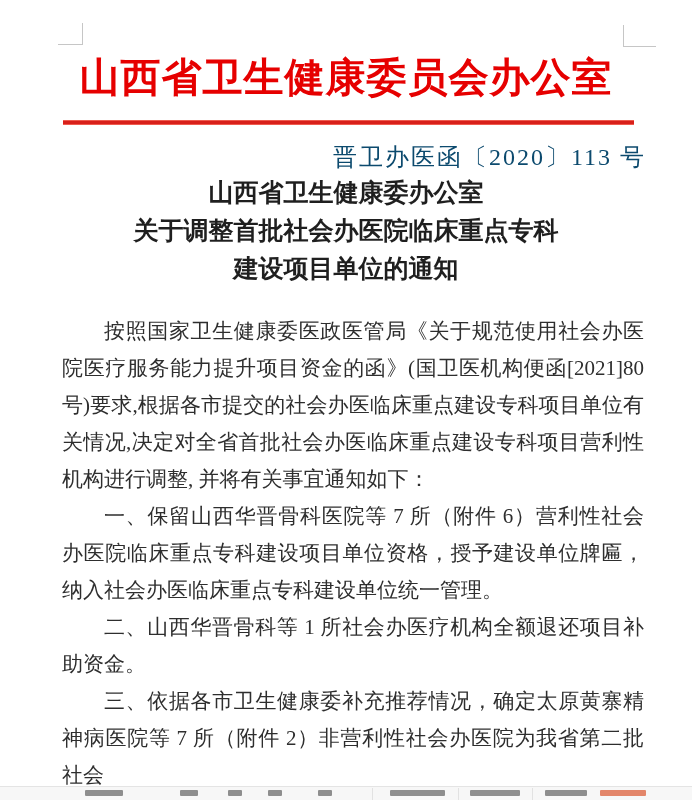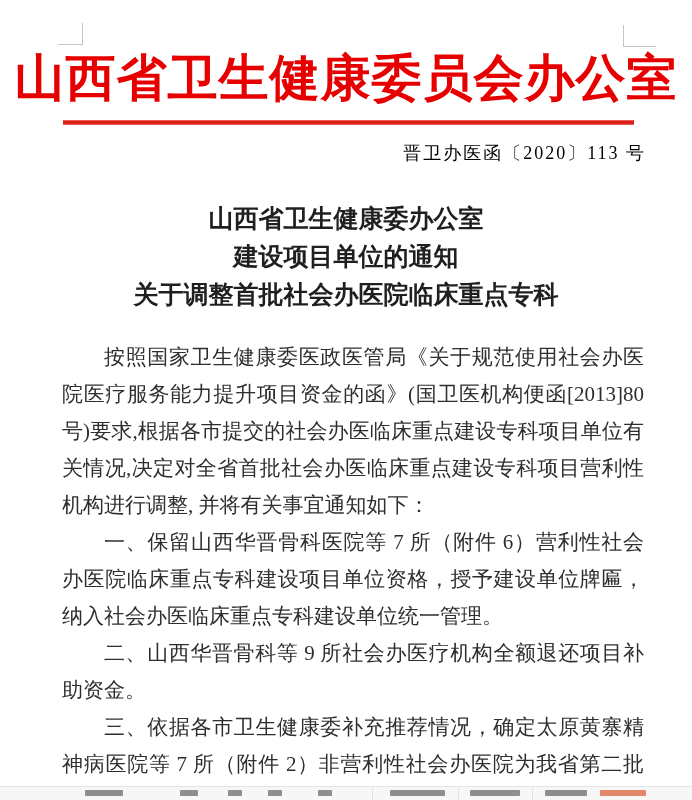--- a/index.html
+++ b/index.html
@@ -18,44 +18,43 @@
     border-right: 1px solid #c6c6c6; border-bottom: 1px solid #c6c6c6;
   }
   .crop-tr {
     left: 623px; top: 25px; width: 33px; height: 22px;
     border-left: 1px solid #c6c6c6; border-bottom: 1px solid #c6c6c6;
   }
   
   .org-title {
     margin-top: 52px;
     text-align: center;
-    font-size: 50px;
+    font-size: 40px;
     font-weight: bold;
     letter-spacing: 1px;
     color: #e60000;
     line-height: 52px;
     white-space: nowrap;
   }
   .red-rule {
     margin: 16px 58px 0 63px;
     height: 5px;
     background: #d8201a;
     border-top: 1px solid #ef5a4e;
     border-bottom: 1px solid #ef5a4e;
   }
   .doc-number {
     margin: 16px 46px 0 0;
     text-align: right;
-    font-size: 18px;
-    color: #000000;
+    font-size: 24px;
+    color: #0c4a6e;
     letter-spacing: 2px;
   }
   
   .doc-title {
-    margin-top: 34px;
     text-align: center;
     font-family: "Liberation Sans", sans-serif;
     font-weight: bold;
     font-size: 25px;
     line-height: 38px;
     color: #1f1f1f;
   }
   
   .body-text {
     margin: 26px 48px 0 62px;
@@ -94,28 +93,28 @@
   <div class="crop-mark crop-tr"></div>
 
   <div class="org-title">山西省卫生健康委员会办公室</div>
 
   <div class="red-rule"></div>
 
   <div class="doc-number">晋卫办医函〔2020〕113 号</div>
 
   <div class="doc-title">
     <div>山西省卫生健康委办公室</div>
+    <div>关于调整首批社会办医院临床重点专科</div>
     <div>建设项目单位的通知</div>
-    <div>关于调整首批社会办医院临床重点专科</div>
   </div>
 
   <div class="body-text">
-    <p class="indent">按照国家卫生健康委医政医管局《关于规范使用社会办医院医疗服务能力提升项目资金的函》(国卫医机构便函[2013]80 号)要求,根据各市提交的社会办医临床重点建设专科项目单位有关情况,决定对全省首批社会办医临床重点建设专科项目营利性机构进行调整, 并将有关事宜通知如下：</p>
+    <p class="indent">按照国家卫生健康委医政医管局《关于规范使用社会办医院医疗服务能力提升项目资金的函》(国卫医机构便函[2021]80 号)要求,根据各市提交的社会办医临床重点建设专科项目单位有关情况,决定对全省首批社会办医临床重点建设专科项目营利性机构进行调整, 并将有关事宜通知如下：</p>
     <p class="indent">一、保留山西华晋骨科医院等 7 所（附件 6）营利性社会办医院临床重点专科建设项目单位资格，授予建设单位牌匾，纳入社会办医临床重点专科建设单位统一管理。</p>
-    <p class="indent">二、山西华晋骨科等 9 所社会办医疗机构全额退还项目补助资金。</p>
+    <p class="indent">二、山西华晋骨科等 1 所社会办医疗机构全额退还项目补助资金。</p>
     <p class="indent">三、依据各市卫生健康委补充推荐情况，确定太原黄寨精神病医院等 7 所（附件 2）非营利性社会办医院为我省第二批社会</p>
   </div>
 
   <div class="bottom-toolbar">
     <div class="tb-mark" style="left:85px;  width:38px;"></div>
     <div class="tb-mark" style="left:180px; width:18px;"></div>
     <div class="tb-mark" style="left:228px; width:14px;"></div>
     <div class="tb-mark" style="left:268px; width:14px;"></div>
     <div class="tb-mark" style="left:318px; width:14px;"></div>
     <div class="tb-sep" style="left:372px;"></div>

